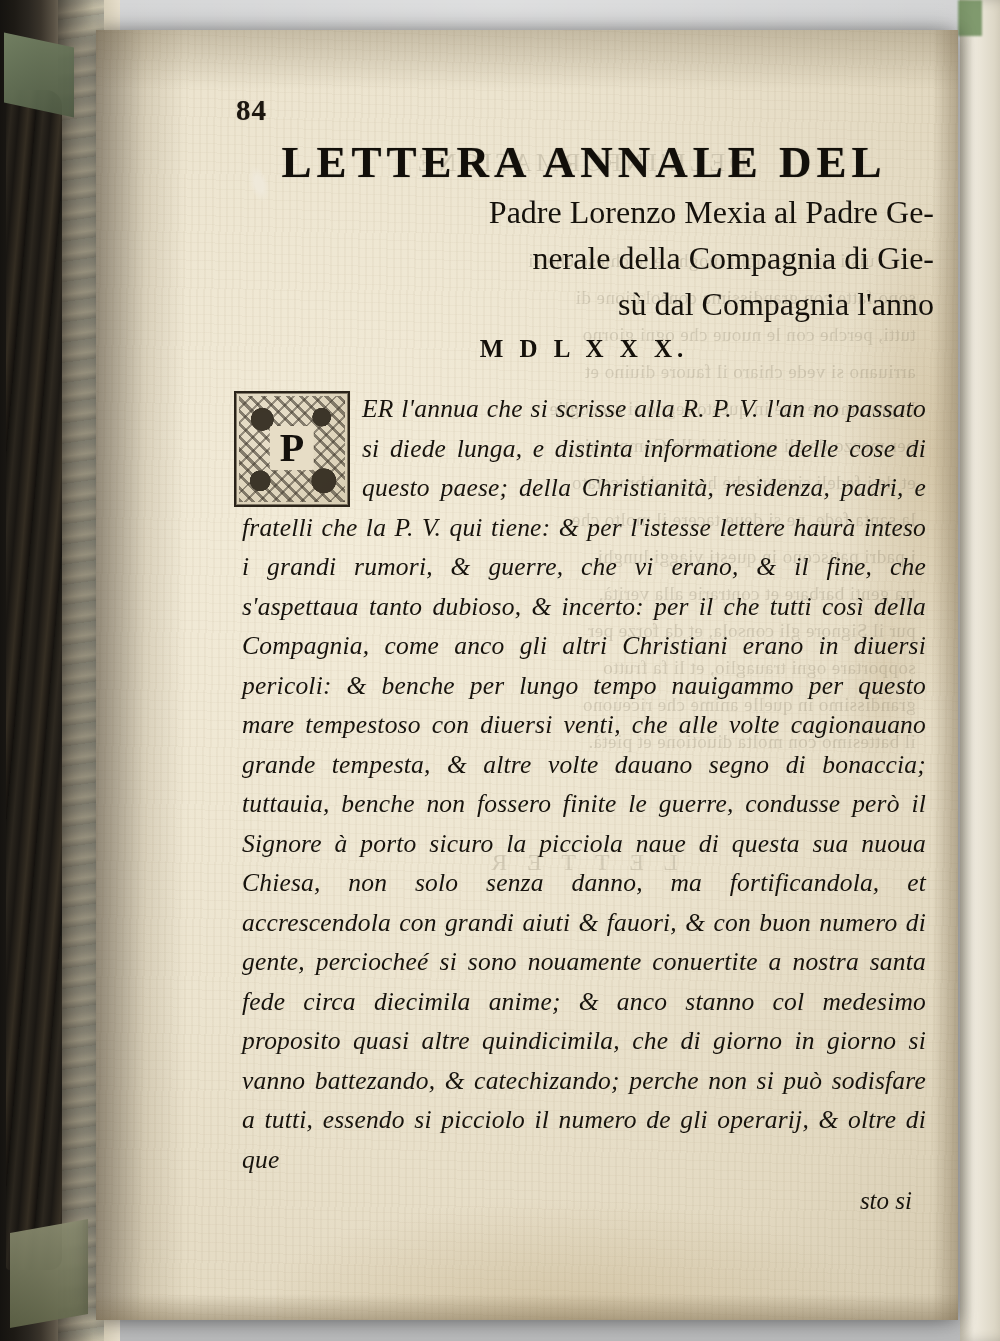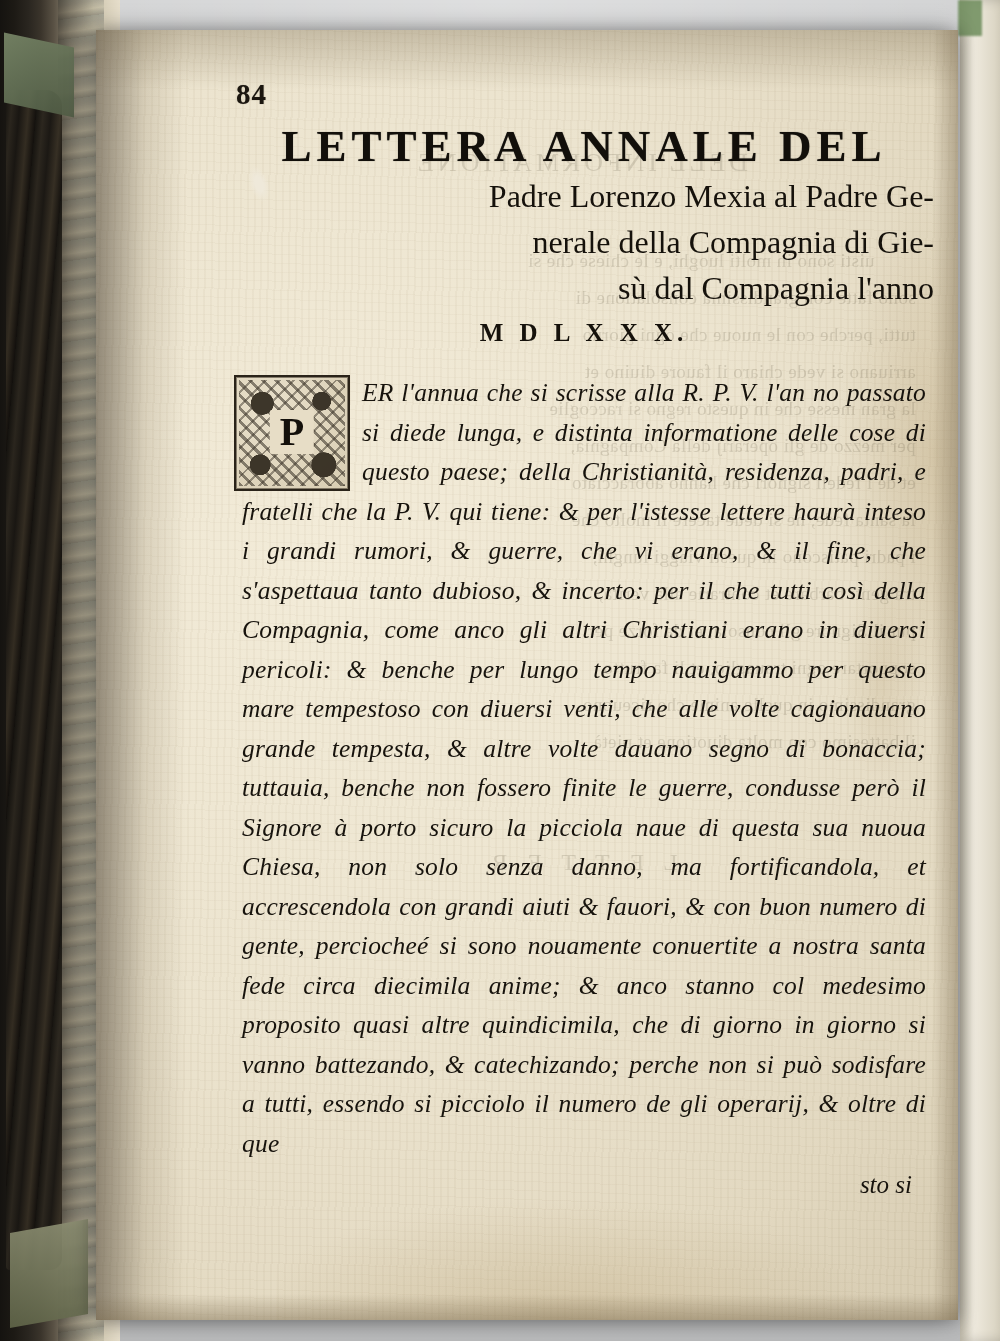--- a/index.html
+++ b/index.html
@@ -177,21 +177,21 @@
     font-size: 24px;
     letter-spacing: 7px;
     text-align: center;
     margin-top: 10px;
   }
 
   
   .textblock {
     position: absolute;
     left: 138px;
-    top: 48px;
+    top: 64px;
     width: 700px;
     color: #17130d;
   }
   .folio {
     font-size: 29px;
     font-weight: 700;
     letter-spacing: 1px;
     margin: 0 0 10px 2px;
     color: #1b160f;
     text-shadow: 0 0 1px rgba(0,0,0,.35);

